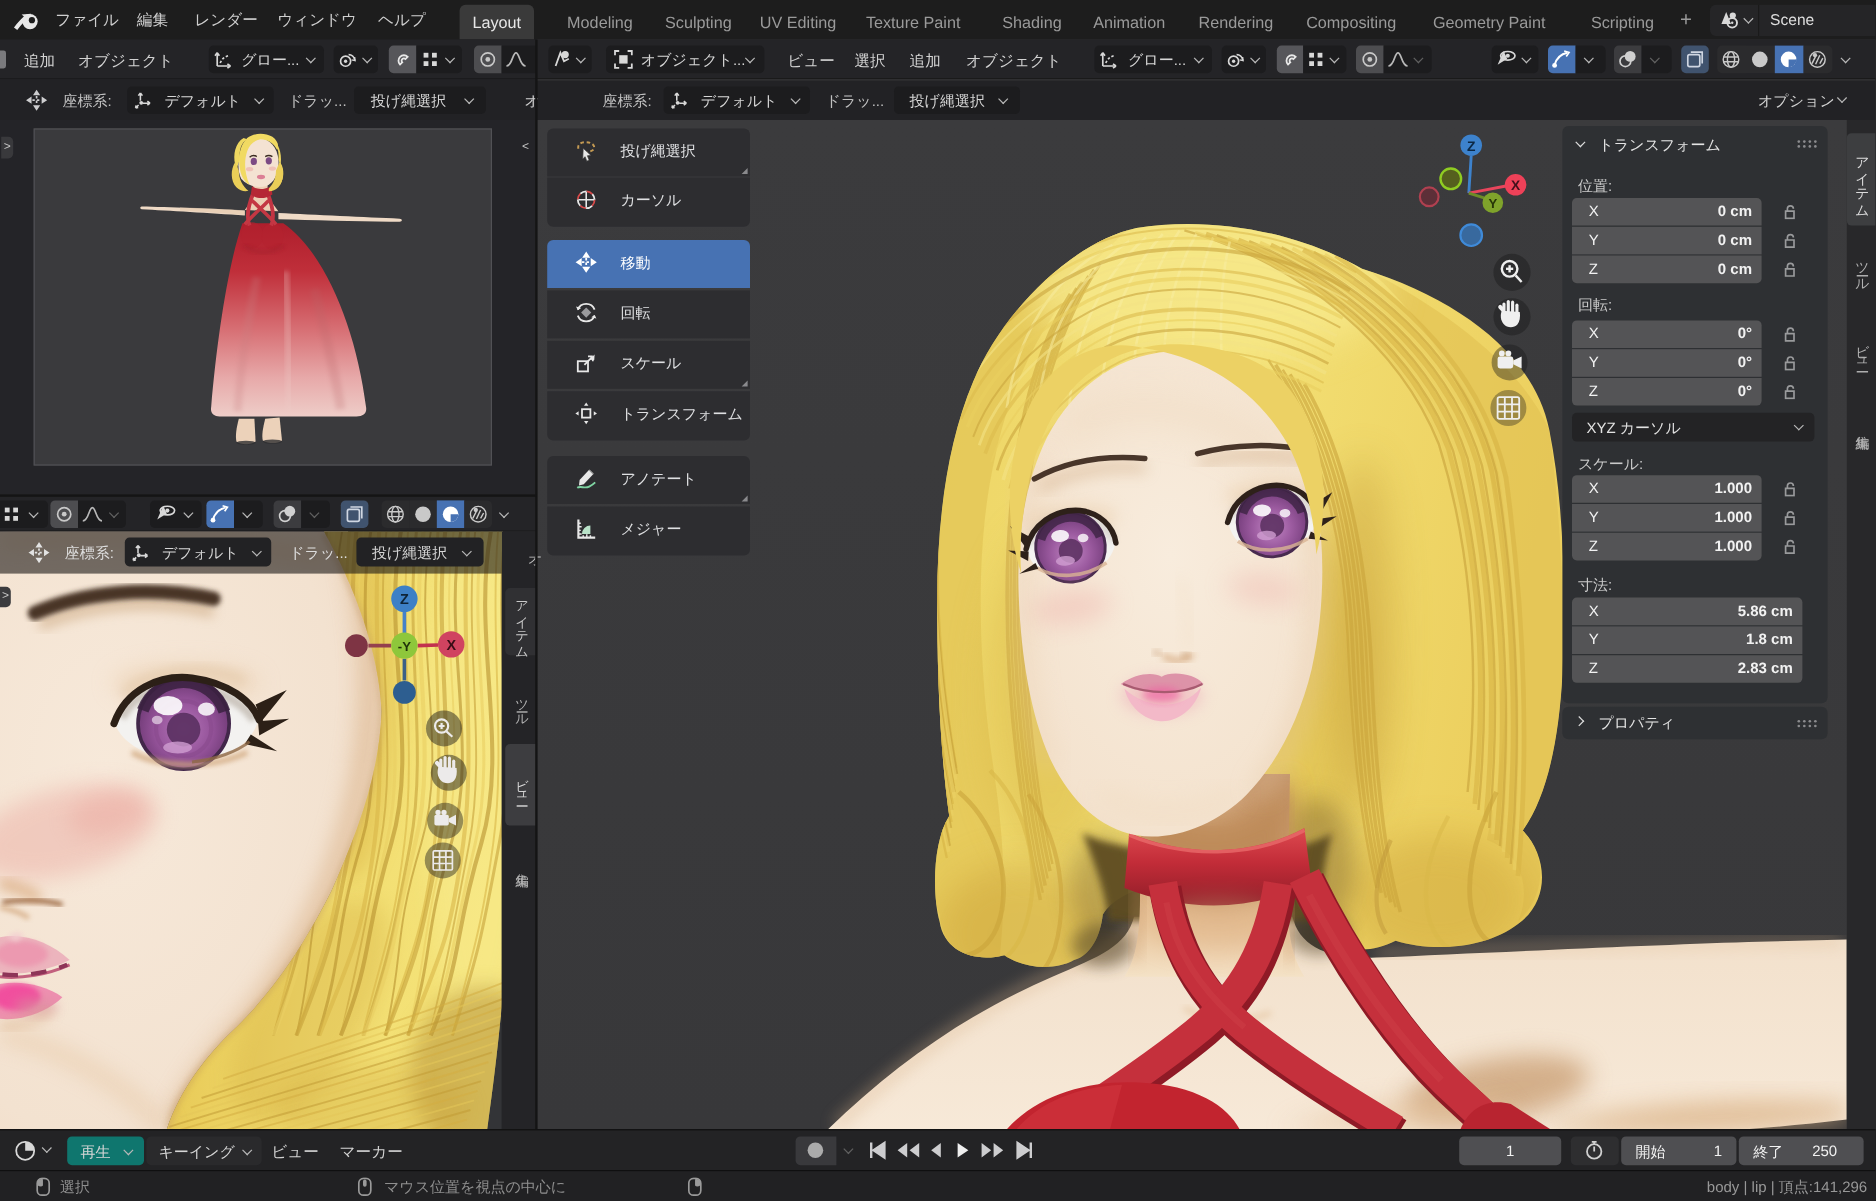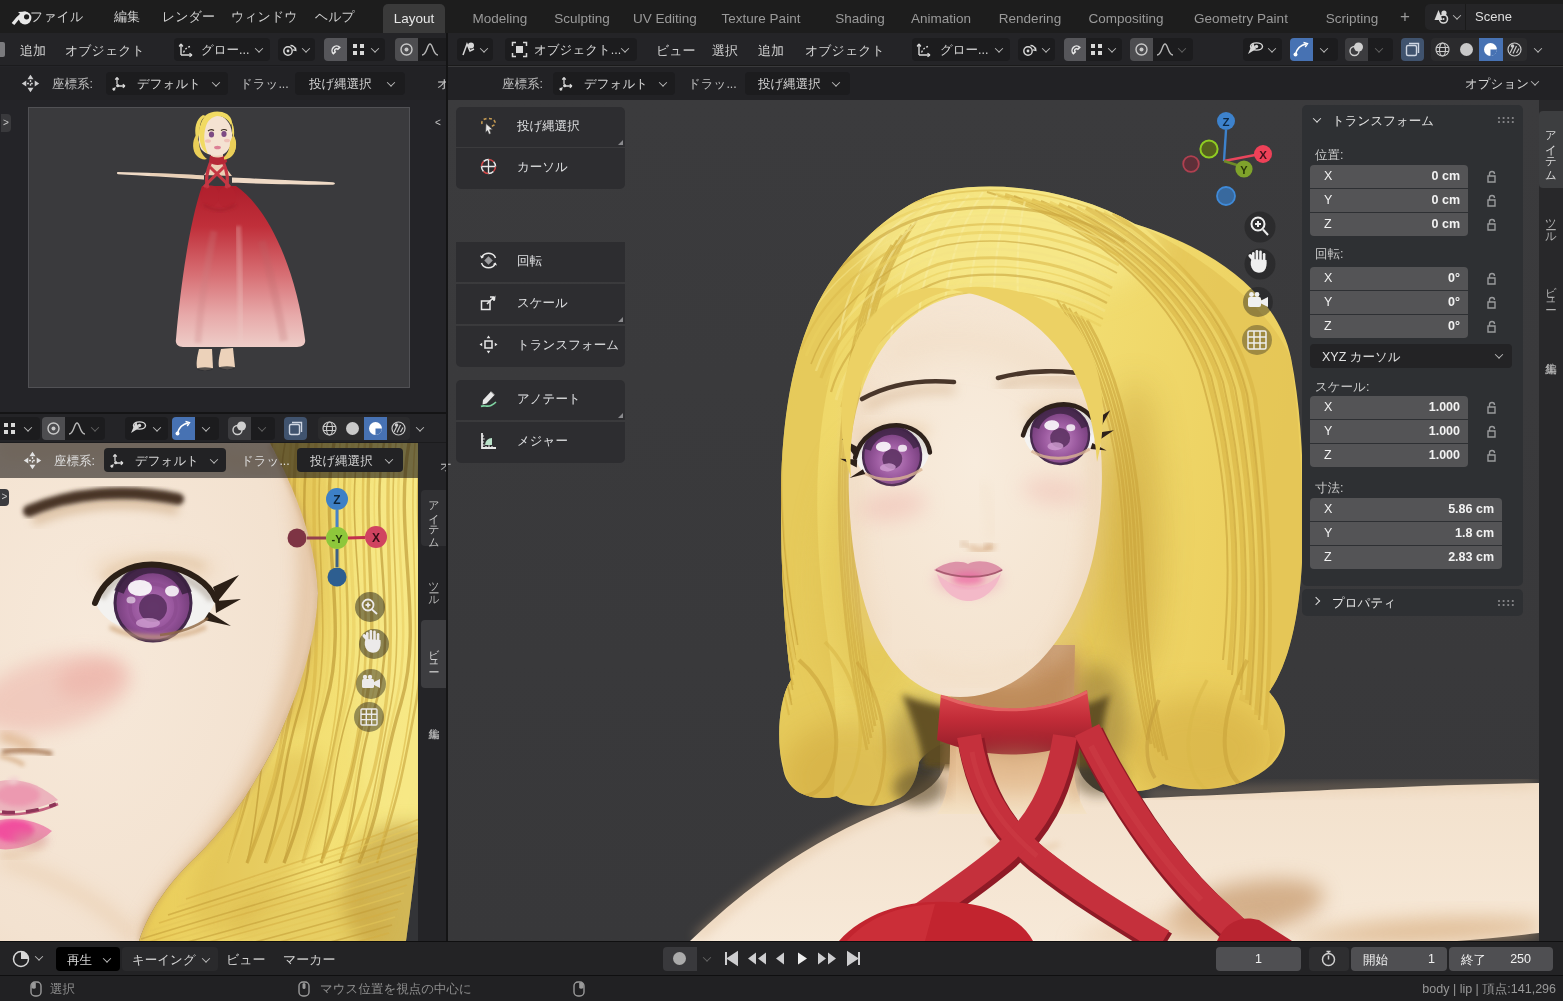--- a/index.html
+++ b/index.html
@@ -26,21 +26,21 @@
 <div id="app">
   <div id="topbar" class="abs">
     <svg class="abs" style="left:11px;top:5px;" width="24" height="24" viewBox="0 0 24 24">
       <g fill="none" stroke="#e8e8e8" stroke-width="2">
         <circle cx="14" cy="13" r="6.4" fill="#e8e8e8" stroke="none"></circle>
         <circle cx="15.6" cy="11.8" r="2.6" fill="#1d1d1d" stroke="none"></circle>
         <path d="M2,19 C5,15 8,11.5 12,8.5" stroke="#e8e8e8" stroke-width="3.4" fill="none"></path>
         <path d="M7,7 L15,6.5 L11,10.5 Z" fill="#e8e8e8" stroke="none"></path>
       </g>
     </svg>
-    <div class="tmenu" style="left:30px;">ファイル</div>
+    <div class="tmenu" style="left:46px;">ファイル</div>
     <div class="tmenu" style="left:114px;">編集</div>
     <div class="tmenu" style="left:162px;">レンダー</div>
     <div class="tmenu" style="left:231px;">ウィンドウ</div>
     <div class="tmenu" style="left:315px;">ヘルプ</div>
     <div class="wtab active" style="left:383px;width:62px;">Layout</div>
     <div class="wtab" style="left:460px;width:80px;">Modeling</div>
     <div class="wtab" style="left:541px;width:82px;">Sculpting</div>
     <div class="wtab" style="left:622px;width:86px;">UV Editing</div>
     <div class="wtab" style="left:709px;width:104px;">Texture Paint</div>
     <div class="wtab" style="left:824px;width:72px;">Shading</div>
@@ -514,20 +514,32 @@
           <span class="tri"></span>
       </div>
       <div class="tbtn" style="top:48px;height:41px;border-radius:0 0 5px 5px;">
         <svg width="21" height="21" viewBox="0 0 21 21">
           <circle cx="10.5" cy="10.5" r="7" fill="none" stroke="#d84a4a" stroke-width="1.5" stroke-dasharray="5.5 5.5"></circle>
           <circle cx="10.5" cy="10.5" r="7" fill="none" stroke="#e8e8e8" stroke-width="1.5" stroke-dasharray="5.5 5.5" stroke-dashoffset="5.5"></circle>
           <path d="M10.5,4 V17 M4,10.5 H17" stroke="#e8e8e8" stroke-width="1.3"></path>
         </svg>
         <span class="tl">カーソル</span>
       </div>
+      <div class="tbtn" style="top:100px;height:40px;background:#4772b3;border-radius:5px 5px 0 0;">
+        <svg width="21" height="21" viewBox="0 0 21 21">
+          <g stroke="#fff" stroke-width="1.5" fill="#fff">
+            <path d="M10.5,3 l-2,3 h4 Z"></path>
+              <path d="M10.5,18 l-2,-3 h4 Z"></path>
+              <path d="M3,10.5 l3,-2 v4 Z"></path>
+              <path d="M18,10.5 l-3,-2 v4 Z"></path>
+            <path d="M10.5,7 V14 M7,10.5 H14" stroke-dasharray="2 1.8" fill="none"></path>
+          </g>
+        </svg>
+        <span class="tl" style="color:#fff;">移動</span>
+      </div>
       <div class="tbtn" style="top:142px;height:40px;text-decoration:underline;">
         <svg width="21" height="21" viewBox="0 0 21 21">
           <path d="M3.5,8 A7.5 7.5 0 0 1 17.5,8" fill="none" stroke="#e8e8e8" stroke-width="1.5"></path>
           <path d="M17.5,13 A7.5 7.5 0 0 1 3.5,13" fill="none" stroke="#e8e8e8" stroke-width="1.5"></path>
           <path d="M2,5.5 l1.5,3 l2.8,-1.8 Z M19,15.5 l-1.5,-3 l-2.8,1.8 Z" fill="#e8e8e8"></path>
           <rect x="7.5" y="7.5" width="6" height="6" transform="rotate(45 10.5 10.5)" fill="#9a9a9d"></rect>
         </svg>
         <span class="tl">回転</span>
       </div>
       <div class="tbtn" style="top:184px;height:40px;">
@@ -1138,21 +1150,21 @@
     </div>
     <div class="abs" style="left:440px;top:45px;width:7px;height:16px;color:#c8c8c8;font-size:12px;">オ</div>
     <div class="abs" style="left:0;top:76px;width:9px;height:17px;background:#3b3b3e;border-radius:0 4px 4px 0;color:#c8c8c8;font-size:10px;line-height:16px;text-align:center;">˃</div>
   </div>
   <div id="timeline" class="abs" style="left:0;top:941px;width:1563px;height:34px;background:#232325;border-top:1px solid #0f0f10;">
     <svg class="abs" style="left:12px;top:8px;" width="18" height="18" viewBox="0 0 18 18">
       <path d="M9,1.5 A7.5 7.5 0 0 1 16.5,9 L9,9 Z" fill="#d8d8d8"></path>
       <circle cx="9" cy="9" r="7.5" fill="none" stroke="#d8d8d8" stroke-width="1.5"></circle>
     </svg>
     <span class="chev" style="position:absolute;left:36px;top:13px;"></span>
-    <div class="wbox" style="left:56px;top:5px;width:64px;height:24px;background:#000000;">
+    <div class="wbox" style="left:56px;top:5px;width:64px;height:24px;background:#0f766e;">
       <span class="abs" style="left:11px;top:5px;font-size:12.5px;">再生</span>
       <span class="chev" style="position:absolute;left:48px;top:10px;"></span>
     </div>
     <div class="wbox" style="left:122px;top:5px;width:96px;height:24px;background:#2a2a2c;">
       <span class="abs" style="left:10px;top:5px;font-size:12.5px;">キーイング</span>
       <span class="chev" style="position:absolute;left:81px;top:10px;"></span>
     </div>
     <div class="mitem" style="left:226px;top:9px;">ビュー</div>
     <div class="mitem" style="left:283px;top:9px;">マーカー</div>
     <div class="abs" style="left:663px;top:5px;width:34px;height:24px;background:#39393c;border-radius:4px 0 0 4px;">

